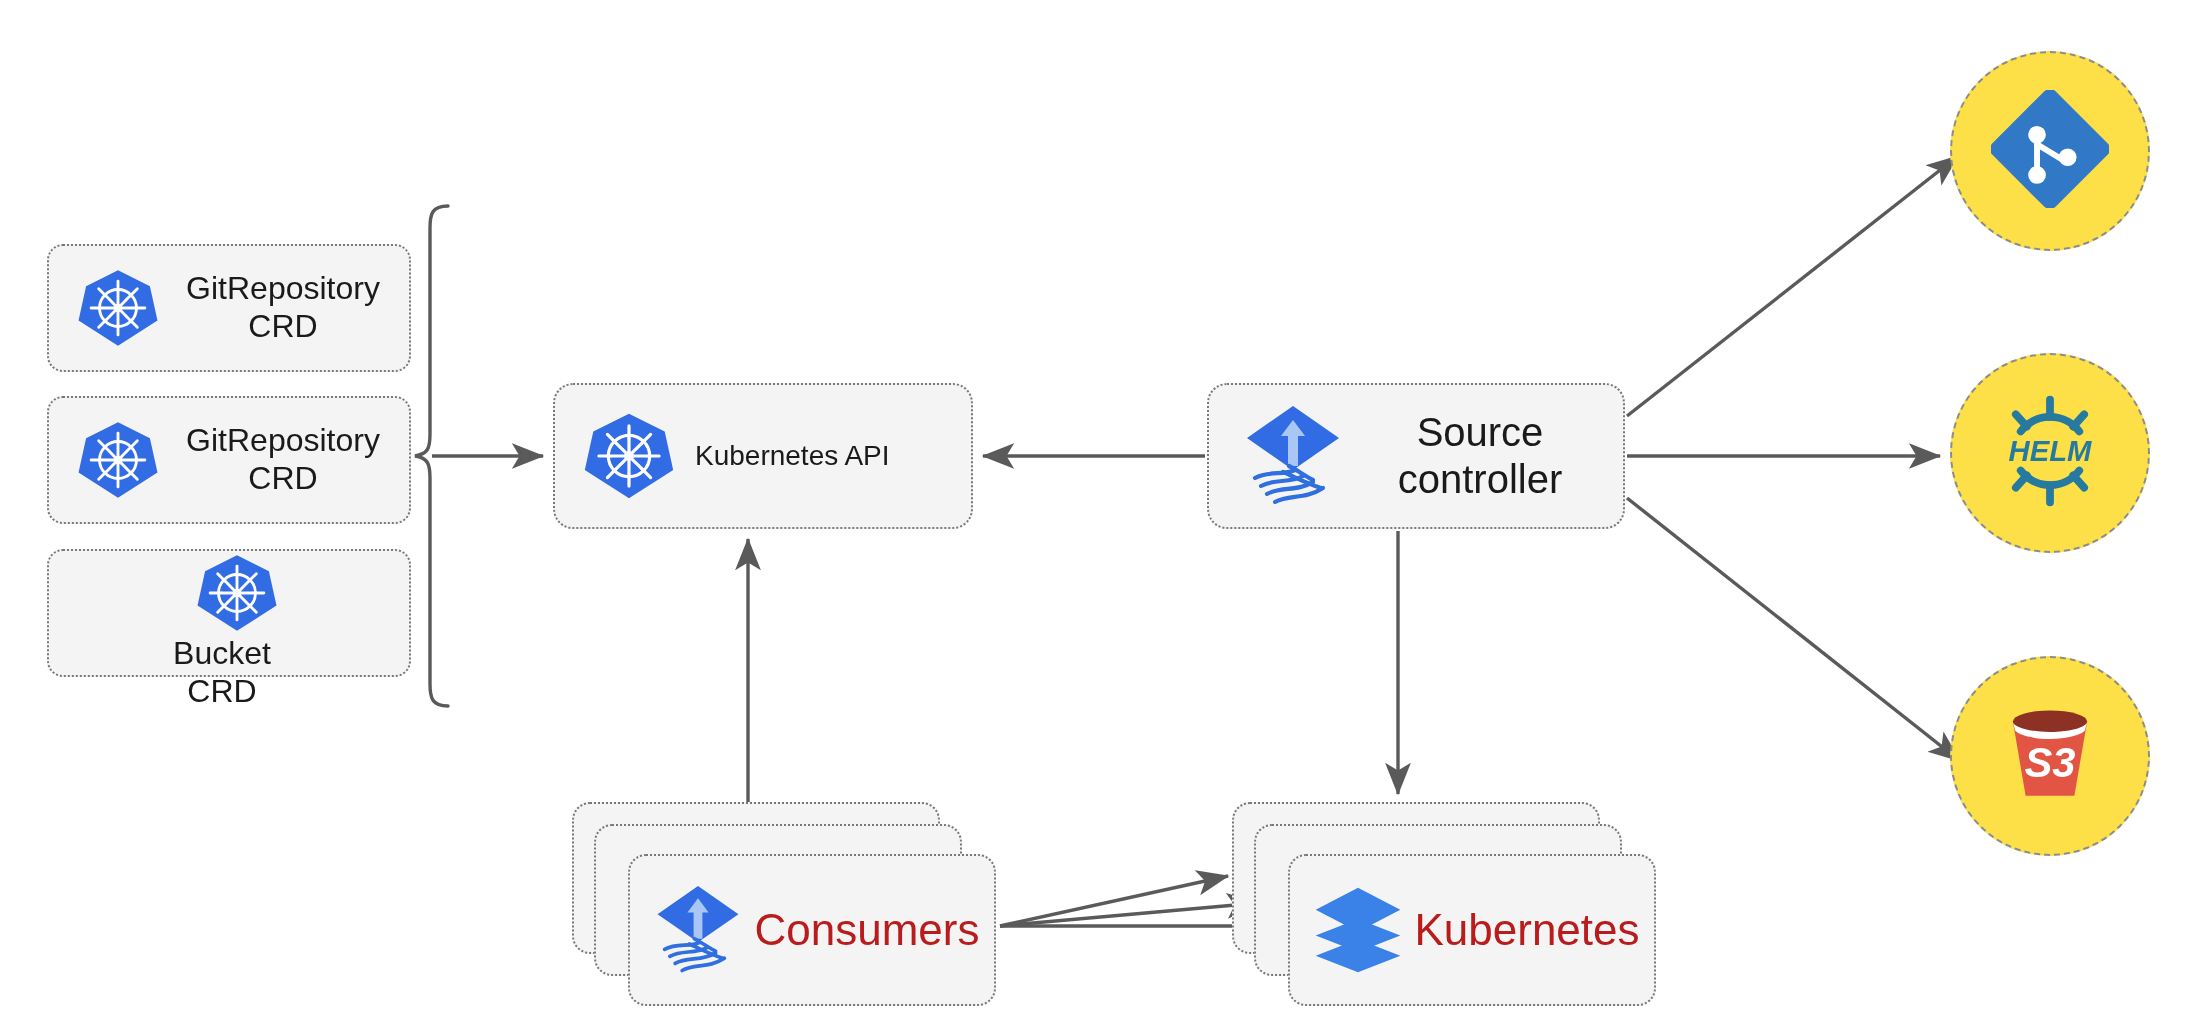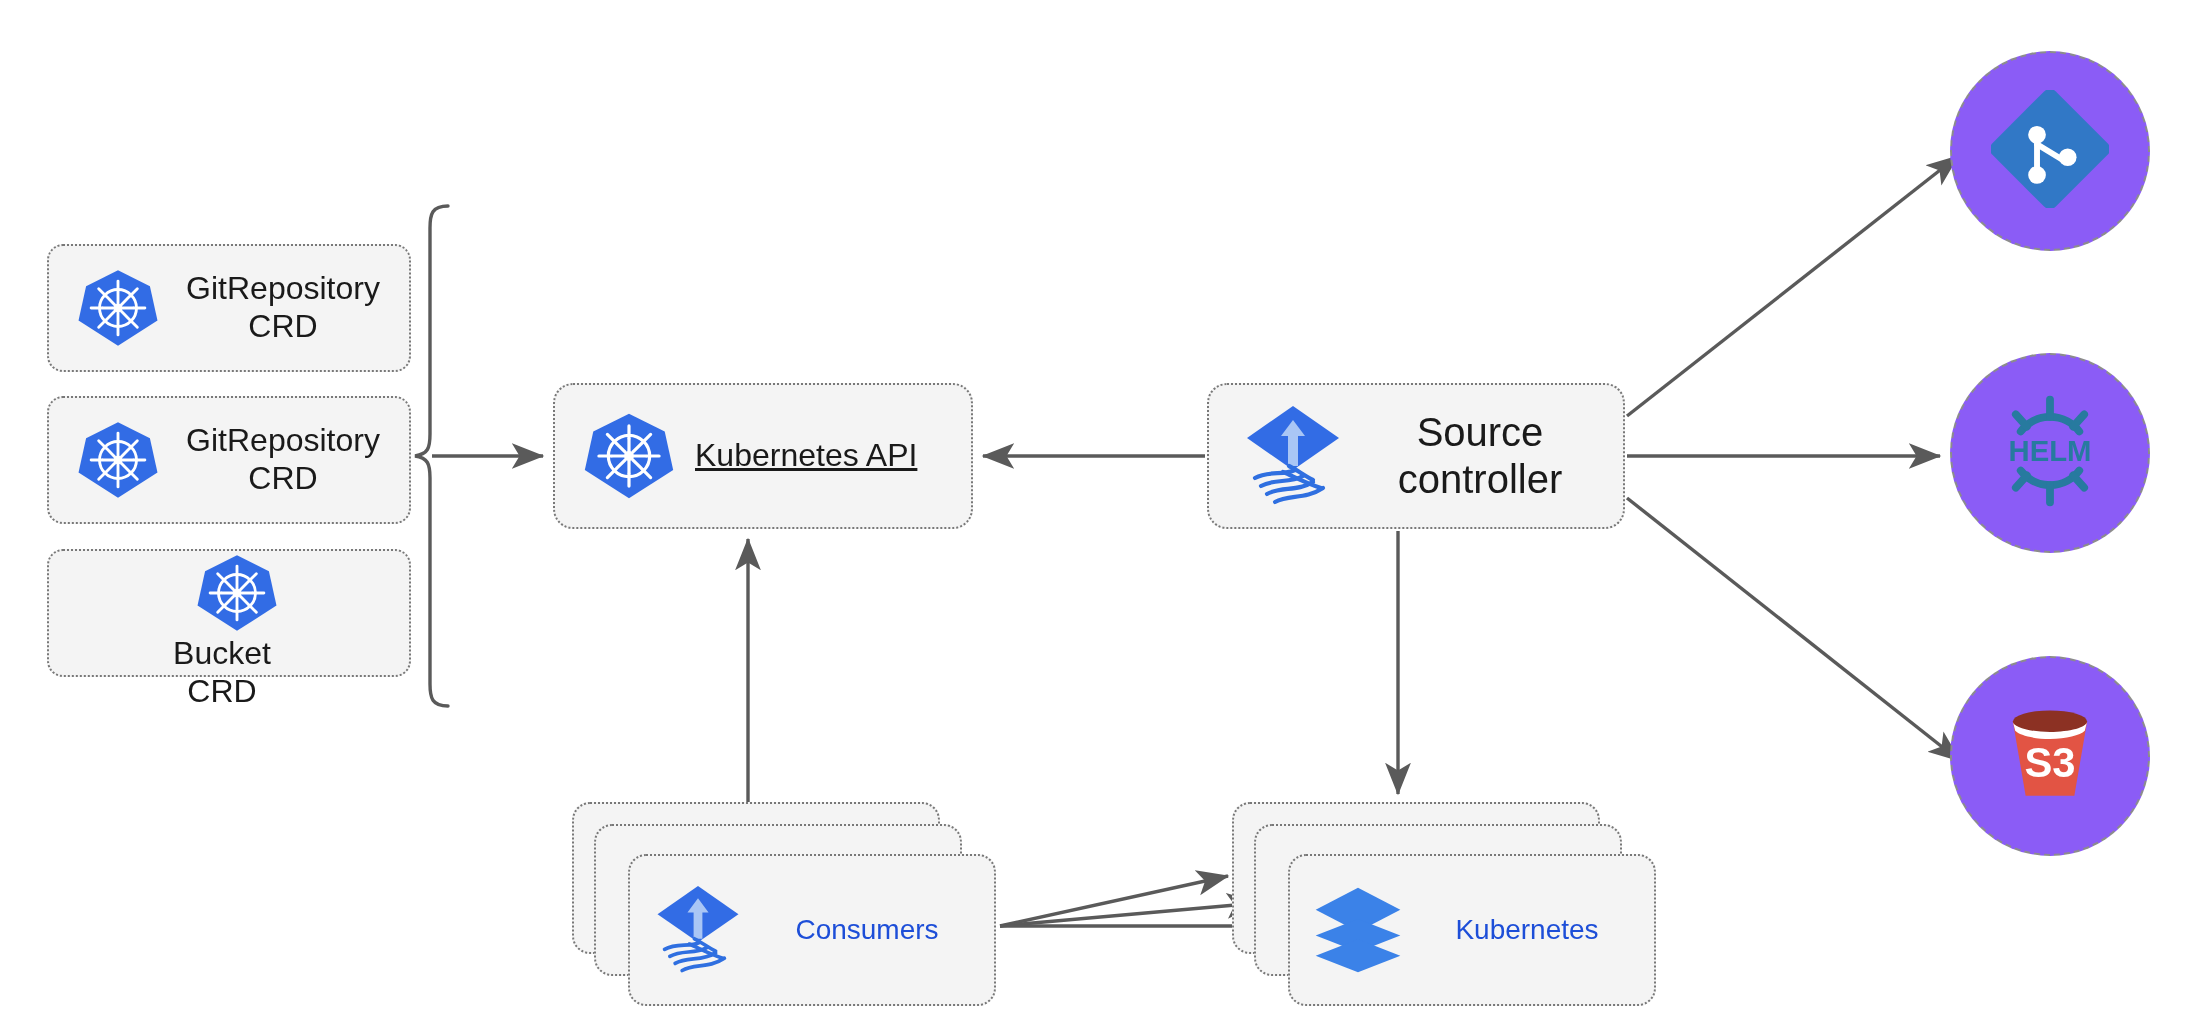--- a/index.html
+++ b/index.html
@@ -71,21 +71,21 @@
 
   
   #k8s-api {
     left: 553px;
     top: 367px;
     width: 420px;
     height: 146px;
     border-radius: 20px;
   }
   #k8s-api .ico { width: 120px; margin-left: 14px; }
-  #k8s-api .label { font-size: 32px; text-align: left; padding-left: 6px; text-decoration: underline;}
+  #k8s-api .label { font-size: 28px; text-align: left; padding-left: 6px;}
 
   
   #source-controller {
     left: 1207px;
     top: 367px;
     width: 418px;
     height: 146px;
     border-radius: 20px;
   }
   #source-controller .ico { width: 116px; margin-left: 26px; }
@@ -107,37 +107,38 @@
   .stack .card.c1 { left: 0px;  top: 0px;  }
   .stack .card.c2 { left: 22px; top: 22px; }
   .stack .card.c3 {
     left: 56px; top: 52px;
     display: flex;
     align-items: center;
     z-index: 3;
   }
   .stack .card.c3 .ico { flex: 0 0 auto; width: 104px; margin-left: 16px; display:flex; align-items:center; justify-content:center;}
   .stack .card.c3 .label {
-    flex: 1 1 auto; color: #1d4ed8; font-size: 28px; text-align: center; padding-right: 10px;
+    flex: 1 1 auto; color: #b91c1c; font-size: 44px; text-align: center; padding-right: 10px;
   }
   #consumers { left: 572px; top: 786px; width: 440px; height: 210px; }
   #artifacts { left: 1232px; top: 786px; width: 440px; height: 210px; }
 
   
   .circle-node {
     position: absolute;
     box-sizing: border-box;
     width: 200px;
     height: 200px;
     border-radius: 50%;
     border: 2.5px dashed #8c8c8c;
-    background: #8b5cf6;
+    background: #fde047;
     display: flex;
     align-items: center;
     justify-content: center;
+    font-style: italic;
   }
   #git-target  { left: 1950px; top: 35px;  }
   #helm-target { left: 1950px; top: 337px; }
   #s3-target   { left: 1950px; top: 640px; }
 </style>
 </head>
 <body>
 
 <div id="canvas">
 

